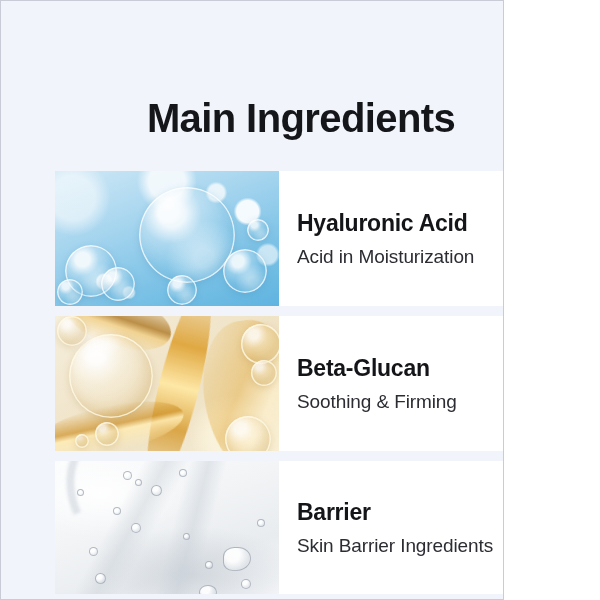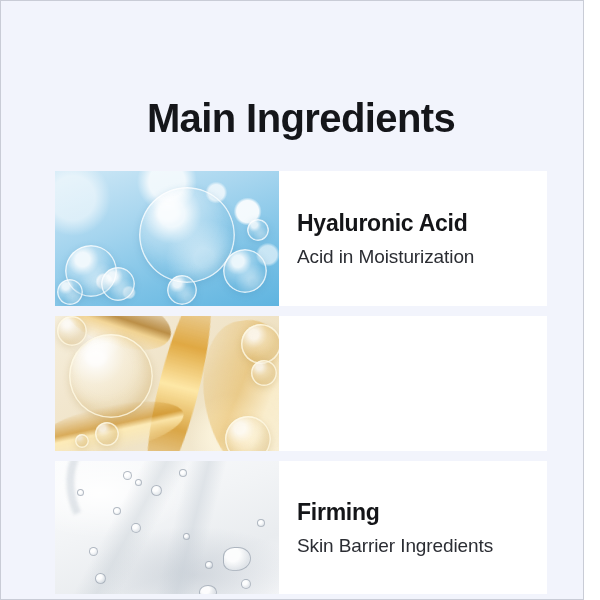--- a/index.html
+++ b/index.html
@@ -9,21 +9,21 @@
   body {
     width: 600px;
     height: 600px;
     overflow: hidden;
     font-family: "Liberation Sans", sans-serif;
     background: #ffffff;
   }
 
   .page {
     position: relative;
-    width: 584px;
+    width: 504px;
     height: 600px;
     box-sizing: border-box;
     background: #f2f4fc;
     border: 1px solid #c9ccd6;
     overflow: hidden;
   }
 
   
   .title-wrap {
     position: absolute;
@@ -291,20 +291,24 @@
         <span class="oil-streak streak-2"></span>
         <span class="oil-streak streak-1"></span>
         <span class="oil-streak streak-3"></span>
         <span class="drop drop-main"></span>
         <span class="drop drop-a"></span>
         <span class="drop drop-b"></span>
         <span class="drop drop-c"></span>
         <span class="drop drop-d"></span>
         <span class="drop drop-e"></span>
         <span class="drop drop-f"></span>
+      </div>
+      <div class="card-body">
+        <div class="ing-name">Beta-Glucan</div>
+        <div class="ing-desc">Soothing &amp; Firming</div>
       </div>
     </div>
 
     <div class="ing-card">
       <div class="card-thumb thumb-gel">
         <span class="gel-swirl swirl-3"></span>
         <span class="gel-swirl swirl-1"></span>
         <span class="gel-swirl swirl-2"></span>
         <span class="gel-bub gb1"></span>
         <span class="gel-bub gb2"></span>
@@ -316,19 +320,19 @@
         <span class="gel-bub gb8"></span>
         <span class="gel-bub gb9"></span>
         <span class="gel-bub gb10"></span>
         <span class="gel-bub gb11"></span>
         <span class="gel-bub gb12"></span>
         <span class="gel-bub gb13"></span>
         <span class="gel-bub gb14"></span>
         <span class="gel-bub gb15"></span>
       </div>
       <div class="card-body">
-        <div class="ing-name">Firming</div>
+        <div class="ing-name">Barrier</div>
         <div class="ing-desc">Skin Barrier Ingredients</div>
       </div>
     </div>
 
   </div>
 </div>
 
 </body></html>

